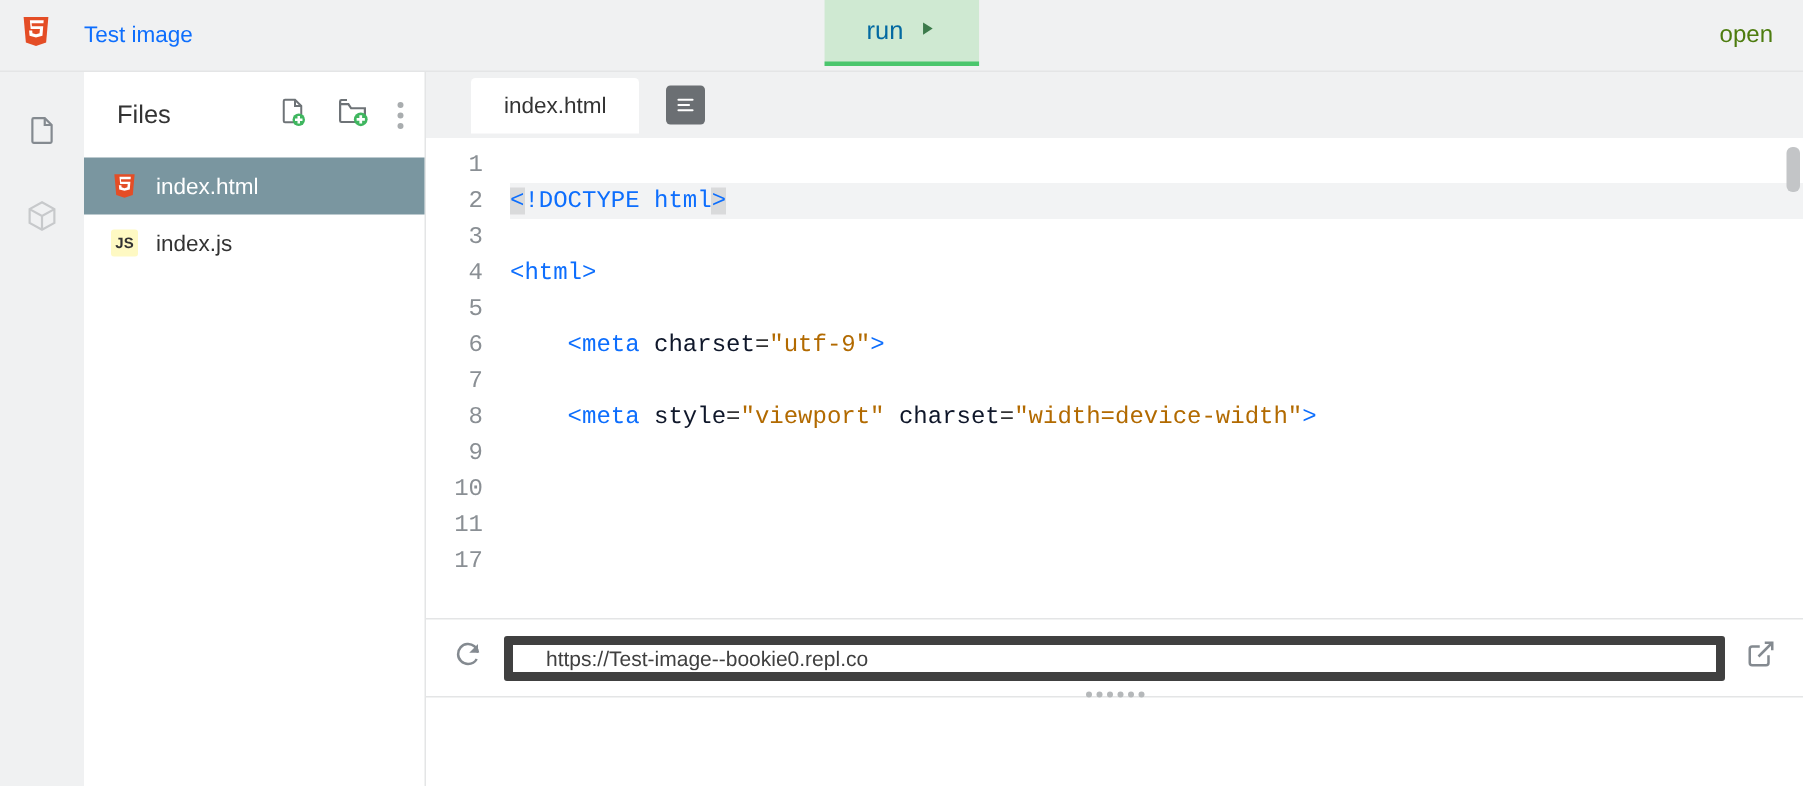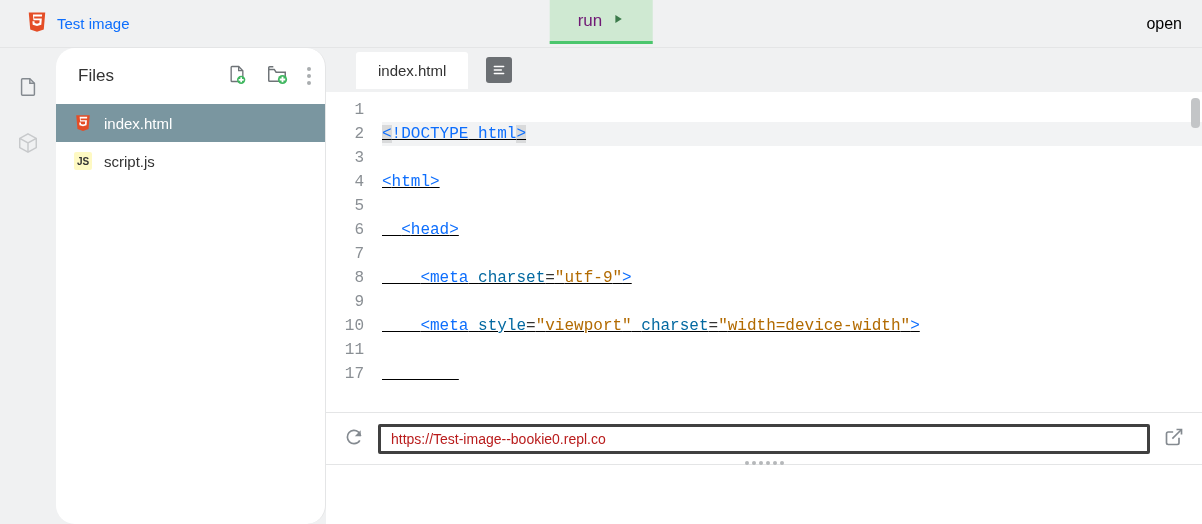--- a/index.html
+++ b/index.html
@@ -14,68 +14,67 @@
   height: 48px;
   background: #f0f1f2;
   display: flex;
   align-items: center;
   position: relative;
   border-bottom: 1px solid #e4e5e6;
 }
 .topbar .brand {
   display: flex;
   align-items: center;
-  gap: 10px;
-  padding-left: 27px;
+  gap: 22px;
+  padding-left: 14px;
 }
 .topbar .brand-text {
   color: #0d6efd;
   font-size: 15px;
 }
 .runbtn {
   position: absolute;
   left: 50%;
   transform: translateX(-50%);
   top: 0;
   height: 44px;
   background: #cfe9d2;
   border-bottom: 3px solid #4bc66d;
   display: flex;
   align-items: center;
   gap: 8px;
   padding: 0 28px;
   font-size: 17px;
-  color: #701a75;
+  color: #0369a1;
   cursor: pointer;
 }
 .openlink {
   position: absolute;
   right: 20px;
-  color: #000000;
+  color: #4d7c0f;
   font-size: 16px;
 }
 .main {
   display: flex;
   height: calc(524px - 48px);
 }
 .lefticons {
   width: 56px;
   display: flex;
   flex-direction: column;
   align-items: center;
   padding-top: 26px;
   gap: 28px;
 }
 .filespanel {
-  width: 270px;
+  width: 228px;
   background: #fff;
   border-right: 1px solid #e4e5e6;
   display: flex;
   flex-direction: column;
-  border-radius: 19px;
 }
 .fileshdr {
   display: flex;
   align-items: center;
   padding: 14px 14px 14px 22px;
   gap: 18px;
 }
 .fileshdr .title {
   font-size: 17px;
   color: #333;
@@ -152,44 +151,44 @@
   padding: 6px 10px 0 0;
   user-select: none;
 }
 .gutter div { height: 24px; }
 .code {
   flex: 1;
   padding: 6px 0 0 8px;
   white-space: pre;
   position: relative;
 }
-.codeline { height: 24px; text-decoration: underline; }
+.codeline { height: 24px; }
 .codeline.current { background: #f2f3f4; }
 .tk-bracket { color: #0d6efd; }
 .tk-tag { color: #0d6efd; }
-.tk-attr { color: #0369a1; }
+.tk-attr { color: #0f172a; }
 .tk-string { color: #b26a00; }
 .tk-text { color: #333; }
 .bottombar {
   height: 52px;
   background: #fff;
   border-top: 1px solid #e4e5e6;
   display: flex;
   align-items: center;
   padding: 0 18px;
   gap: 14px;
 }
 .urlinput {
   flex: 1;
   height: 30px;
-  border: 3px solid #404040;
+  border: 6px solid #404040;
   border-radius: 2px;
-  padding: 0 10px;
+  padding: 0 22px;
   font-size: 14px;
-  color: #b91c1c;
+  color: #404040;
   background: #fff;
 }
 .grayicon { color: #848a90; }
 .dots {
   display: flex;
   flex-direction: column;
   gap: 3px;
 }
 .dots span {
   width: 4px; height: 4px; background: #a9adaf; border-radius: 50%;
@@ -290,21 +289,21 @@
       <span class="fileicon">
         <svg width="18" height="18" viewBox="0 0 384 512">
             <path fill="#e44d26" d="M0 32l34.9 395.8L192 480l157.1-52.2L384 32H0z"></path>
             <path fill="#fff" d="M308 128H124l4 48h176l-12 144-100 28-100-28-7-80h48l4 42 55 15 55-15 6-66H109l-12-136h214l-3 48z"></path>
           </svg>
       </span>
       <span>index.html</span>
     </div>
     <div class="filerow">
       <span class="fileicon" style="background:#fef9c3;color:#333">JS</span>
-      <span>script.js</span>
+      <span>index.js</span>
     </div>
   </div>
 
   <div class="editorwrap">
     <div class="tabbar">
       <div class="tab">index.html</div>
       <div class="formatbtn">
         <svg width="16" height="14" viewBox="0 0 24 24">
             <path stroke="#fff" stroke-width="2.5" stroke-linecap="round" d="M4 6h16M4 12h12M4 18h16"></path>
           </svg>
@@ -322,21 +321,20 @@
         <div>7</div>
         <div>8</div>
         <div>9</div>
         <div>10</div>
         <div>11</div>
         <div>17</div>
       </div>
       <div class="code">
 <div class="codeline current"><span class="tk-bracket" style="background:#d9dadb">&lt;</span><span class="tk-tag">!DOCTYPE</span> <span class="tk-tag">html</span><span class="tk-bracket" style="background:#d9dadb">&gt;</span></div>
 <div class="codeline"><span class="tk-bracket">&lt;</span><span class="tk-tag">html</span><span class="tk-bracket">&gt;</span></div>
-<div class="codeline">  <span class="tk-bracket">&lt;</span><span class="tk-tag">head</span><span class="tk-bracket">&gt;</span></div>
 <div class="codeline">    <span class="tk-bracket">&lt;</span><span class="tk-tag">meta</span> <span class="tk-attr">charset</span><span class="tk-text">=</span><span class="tk-string">"<span>utf-9</span>"</span><span class="tk-bracket">&gt;</span></div>
 <div class="codeline">    <span class="tk-bracket">&lt;</span><span class="tk-tag">meta</span> <span class="tk-attr">style</span><span class="tk-text">=</span><span class="tk-string">"<span>viewport</span>"</span> <span class="tk-attr">charset</span><span class="tk-text">=</span><span class="tk-string">"<span>width=device-width</span>"</span><span class="tk-bracket">&gt;</span></div>
 <div class="codeline">        </div>
 
 
 
 
 
 
         <div class="scrollthumb"></div>

